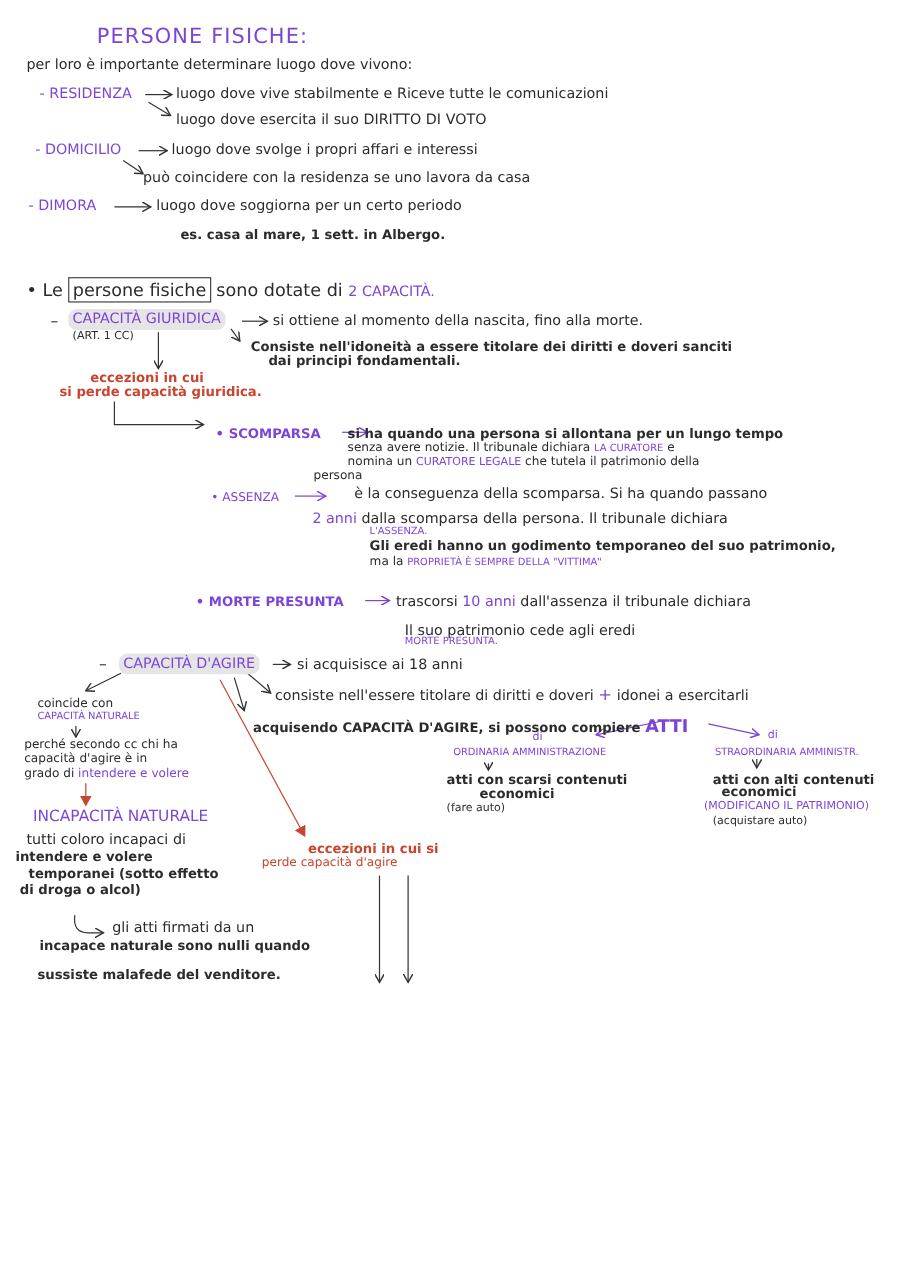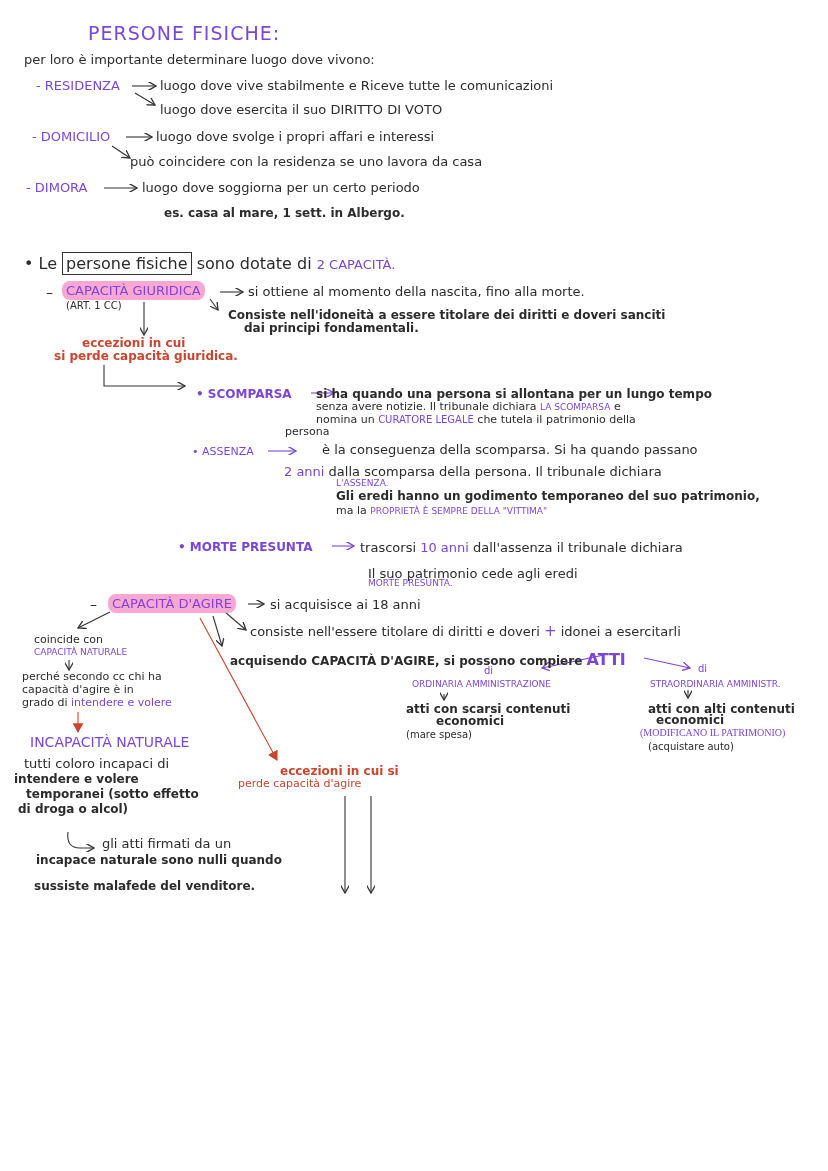--- a/index.html
+++ b/index.html
@@ -10,21 +10,21 @@
   .red{color:#c8452f;}
   .s13{font-size:13px;}
   .s12{font-size:12px;font-weight:bold;}
   .s11{font-size:11px;}
   .s10{font-size:10px;}
   .s9{font-size:9px;}
   .s14{font-size:14px;}
   .s15{font-size:15px;}
   .s16{font-size:16px;}
   .title{font-size:19px;letter-spacing:1px;}
-  .hl{background:#f9a8d4;border-radius:8px;padding:2px 4px;}
+  .hl{background:#e5e5e5;border-radius:8px;padding:2px 4px;}
   .boxed{border:1.5px solid #333;padding:1px 3px;}
   svg.arrows{position:absolute;left:0;top:0;}
 </style>
 </head>
 <body>
 
 <svg class="arrows" width="828" height="1171">
   <defs>
     <marker id="ah" markerWidth="8" markerHeight="8" refX="7" refY="4" orient="auto">
         <path d="M0,0 L7,4 L0,8" fill="none" stroke="#333" stroke-width="1.2"></path>
@@ -100,21 +100,21 @@
 <div class="t blk s13" style="left:248px;top:285px;">si ottiene al momento della nascita, fino alla morte.</div>
 <div class="t blk s12" style="left:228px;top:309px;">Consiste nell'idoneità a essere titolare dei diritti e doveri sanciti</div>
 <div class="t blk s12" style="left:244px;top:322px;">dai principi fondamentali.</div>
 <div class="t red s12" style="left:82px;top:337px;">eccezioni in cui</div>
 <div class="t red s12" style="left:54px;top:350px;">si perde capacità giuridica.</div>
 
 <div class="t pur s12" style="left:196px;top:388px;">• SCOMPARSA</div>
 <div class="t blk s12" style="left:316px;top:388px;">si ha quando una persona si allontana per un lungo tempo</div>
 <div class="t blk s11" style="left:316px;top:401px;">
   <span>senza avere notizie. Il tribunale dichiara</span>
-  <span class="pur s9">LA SCOMPARSA</span>
+  <span class="pur s9">LA CURATORE</span>
   <span>e</span>
 </div>
 <div class="t blk s11" style="left:316px;top:414px;">
   <span>nomina un</span>
   <span class="pur s10">CURATORE LEGALE</span>
   <span>che tutela il patrimonio della</span>
 </div>
 <div class="t blk s11" style="left:285px;top:426px;">persona</div>
 
 <div class="t pur s11" style="left:192px;top:446px;">• ASSENZA</div>
@@ -149,27 +149,27 @@
 </div>
 <div class="t blk s12" style="left:230px;top:652px;">
   <span>acquisendo CAPACITÀ D'AGIRE, si possono compiere</span>
   <span class="pur s16">ATTI</span>
 </div>
 
 <div class="t pur s10" style="left:484px;top:666px;">di</div>
 <div class="t pur s9" style="left:412px;top:680px;">ORDINARIA AMMINISTRAZIONE</div>
 <div class="t blk s12" style="left:406px;top:703px;">atti con scarsi contenuti</div>
 <div class="t blk s12" style="left:436px;top:715px;">economici</div>
-<div class="t blk s10" style="left:406px;top:730px;">(mare spesa)</div>
+<div class="t blk s10" style="left:406px;top:730px;">(fare auto)</div>
 
 <div class="t pur s10" style="left:698px;top:664px;">di</div>
 <div class="t pur s9" style="left:650px;top:680px;">STRAORDINARIA AMMINISTR.</div>
 <div class="t blk s12" style="left:648px;top:703px;">atti con alti contenuti</div>
 <div class="t blk s12" style="left:656px;top:714px;">economici</div>
-<div class="t pur s10" style="left:640px;top:728px;font-family:Liberation Serif, serif;">(MODIFICANO IL PATRIMONIO)</div>
+<div class="t pur s10" style="left:640px;top:728px;">(MODIFICANO IL PATRIMONIO)</div>
 <div class="t blk s10" style="left:648px;top:742px;">(acquistare auto)</div>
 
 <div class="t blk s11" style="left:34px;top:634px;">coincide con</div>
 <div class="t pur s9" style="left:34px;top:648px;">CAPACITÀ NATURALE</div>
 <div class="t blk s11" style="left:22px;top:671px;">perché secondo cc chi ha</div>
 <div class="t blk s11" style="left:22px;top:684px;">capacità d'agire è in</div>
 <div class="t blk s11" style="left:22px;top:697px;">
   <span>grado di</span>
   <span class="pur">intendere e volere</span>
 </div>

